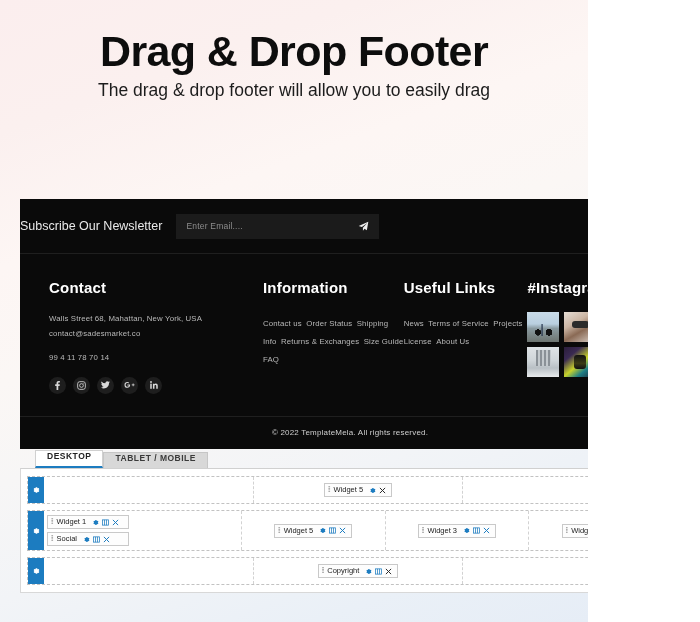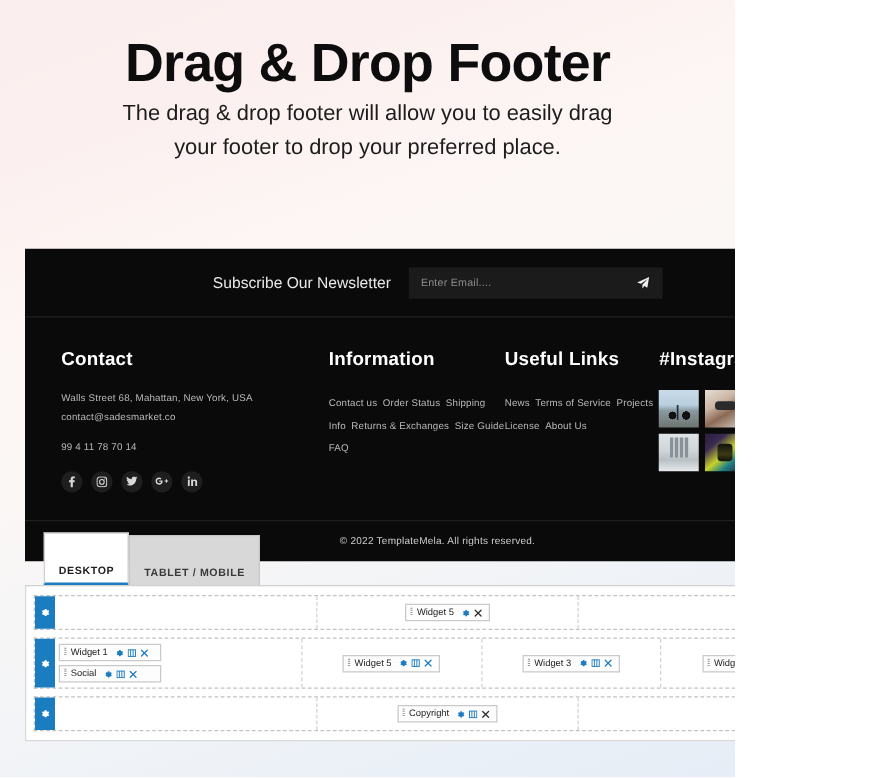--- a/index.html
+++ b/index.html
@@ -56,21 +56,20 @@
     position: absolute;
     left: 20px;
     top: 199px;
     width: 660px;
     background: #0a0a0a;
   }
   .newsletter-bar {
     height: 54px;
     display: flex;
     align-items: center;
-    justify-content: center;
     border-bottom: 1px solid #1f1f1f;
   }
   .newsletter-label {
     color: #e9e9e9;
     font-size: 12.5px;
     margin-right: 14px;
   }
   .email-field {
     width: 203px;
     height: 25px;
@@ -205,21 +204,21 @@
     align-items: flex-end;
     height: 28px;
     padding-left: 15px;
     box-sizing: border-box;
   }
   .tab {
     font-size: 8.5px;
     font-weight: bold;
     letter-spacing: 0.5px;
     color: #3a3a3a;
-    padding: 25px 11px 6px 11px;
+    padding: 1px 11px 6px 11px;
     background: #d8d8d8;
     border: 1px solid #c6c6c6;
     border-bottom: none;
     line-height: 1;
   }
   .tab.active {
     background: #ffffff;
     border-color: #d0d0d0;
     border-bottom: 2px solid #1c7cc0;
     color: #222;
@@ -303,21 +302,20 @@
 </style>
 </head>
 <body>
 
 <div class="page">
 
   <div class="hero">
     <h1 class="hero-title">Drag &amp; Drop Footer</h1>
     <div class="hero-sub">
       <div>The drag &amp; drop footer will allow you to easily drag</div>
-      <div>your footer to drop your preferred place.</div>
     </div>
   </div>
 
   <div class="footer-preview">
 
     <div class="newsletter-bar">
       <div class="newsletter-label">Subscribe Our Newsletter</div>
       <div class="email-field">
         <div class="email-placeholder">Enter Email....</div>
         <span class="send-icon">

